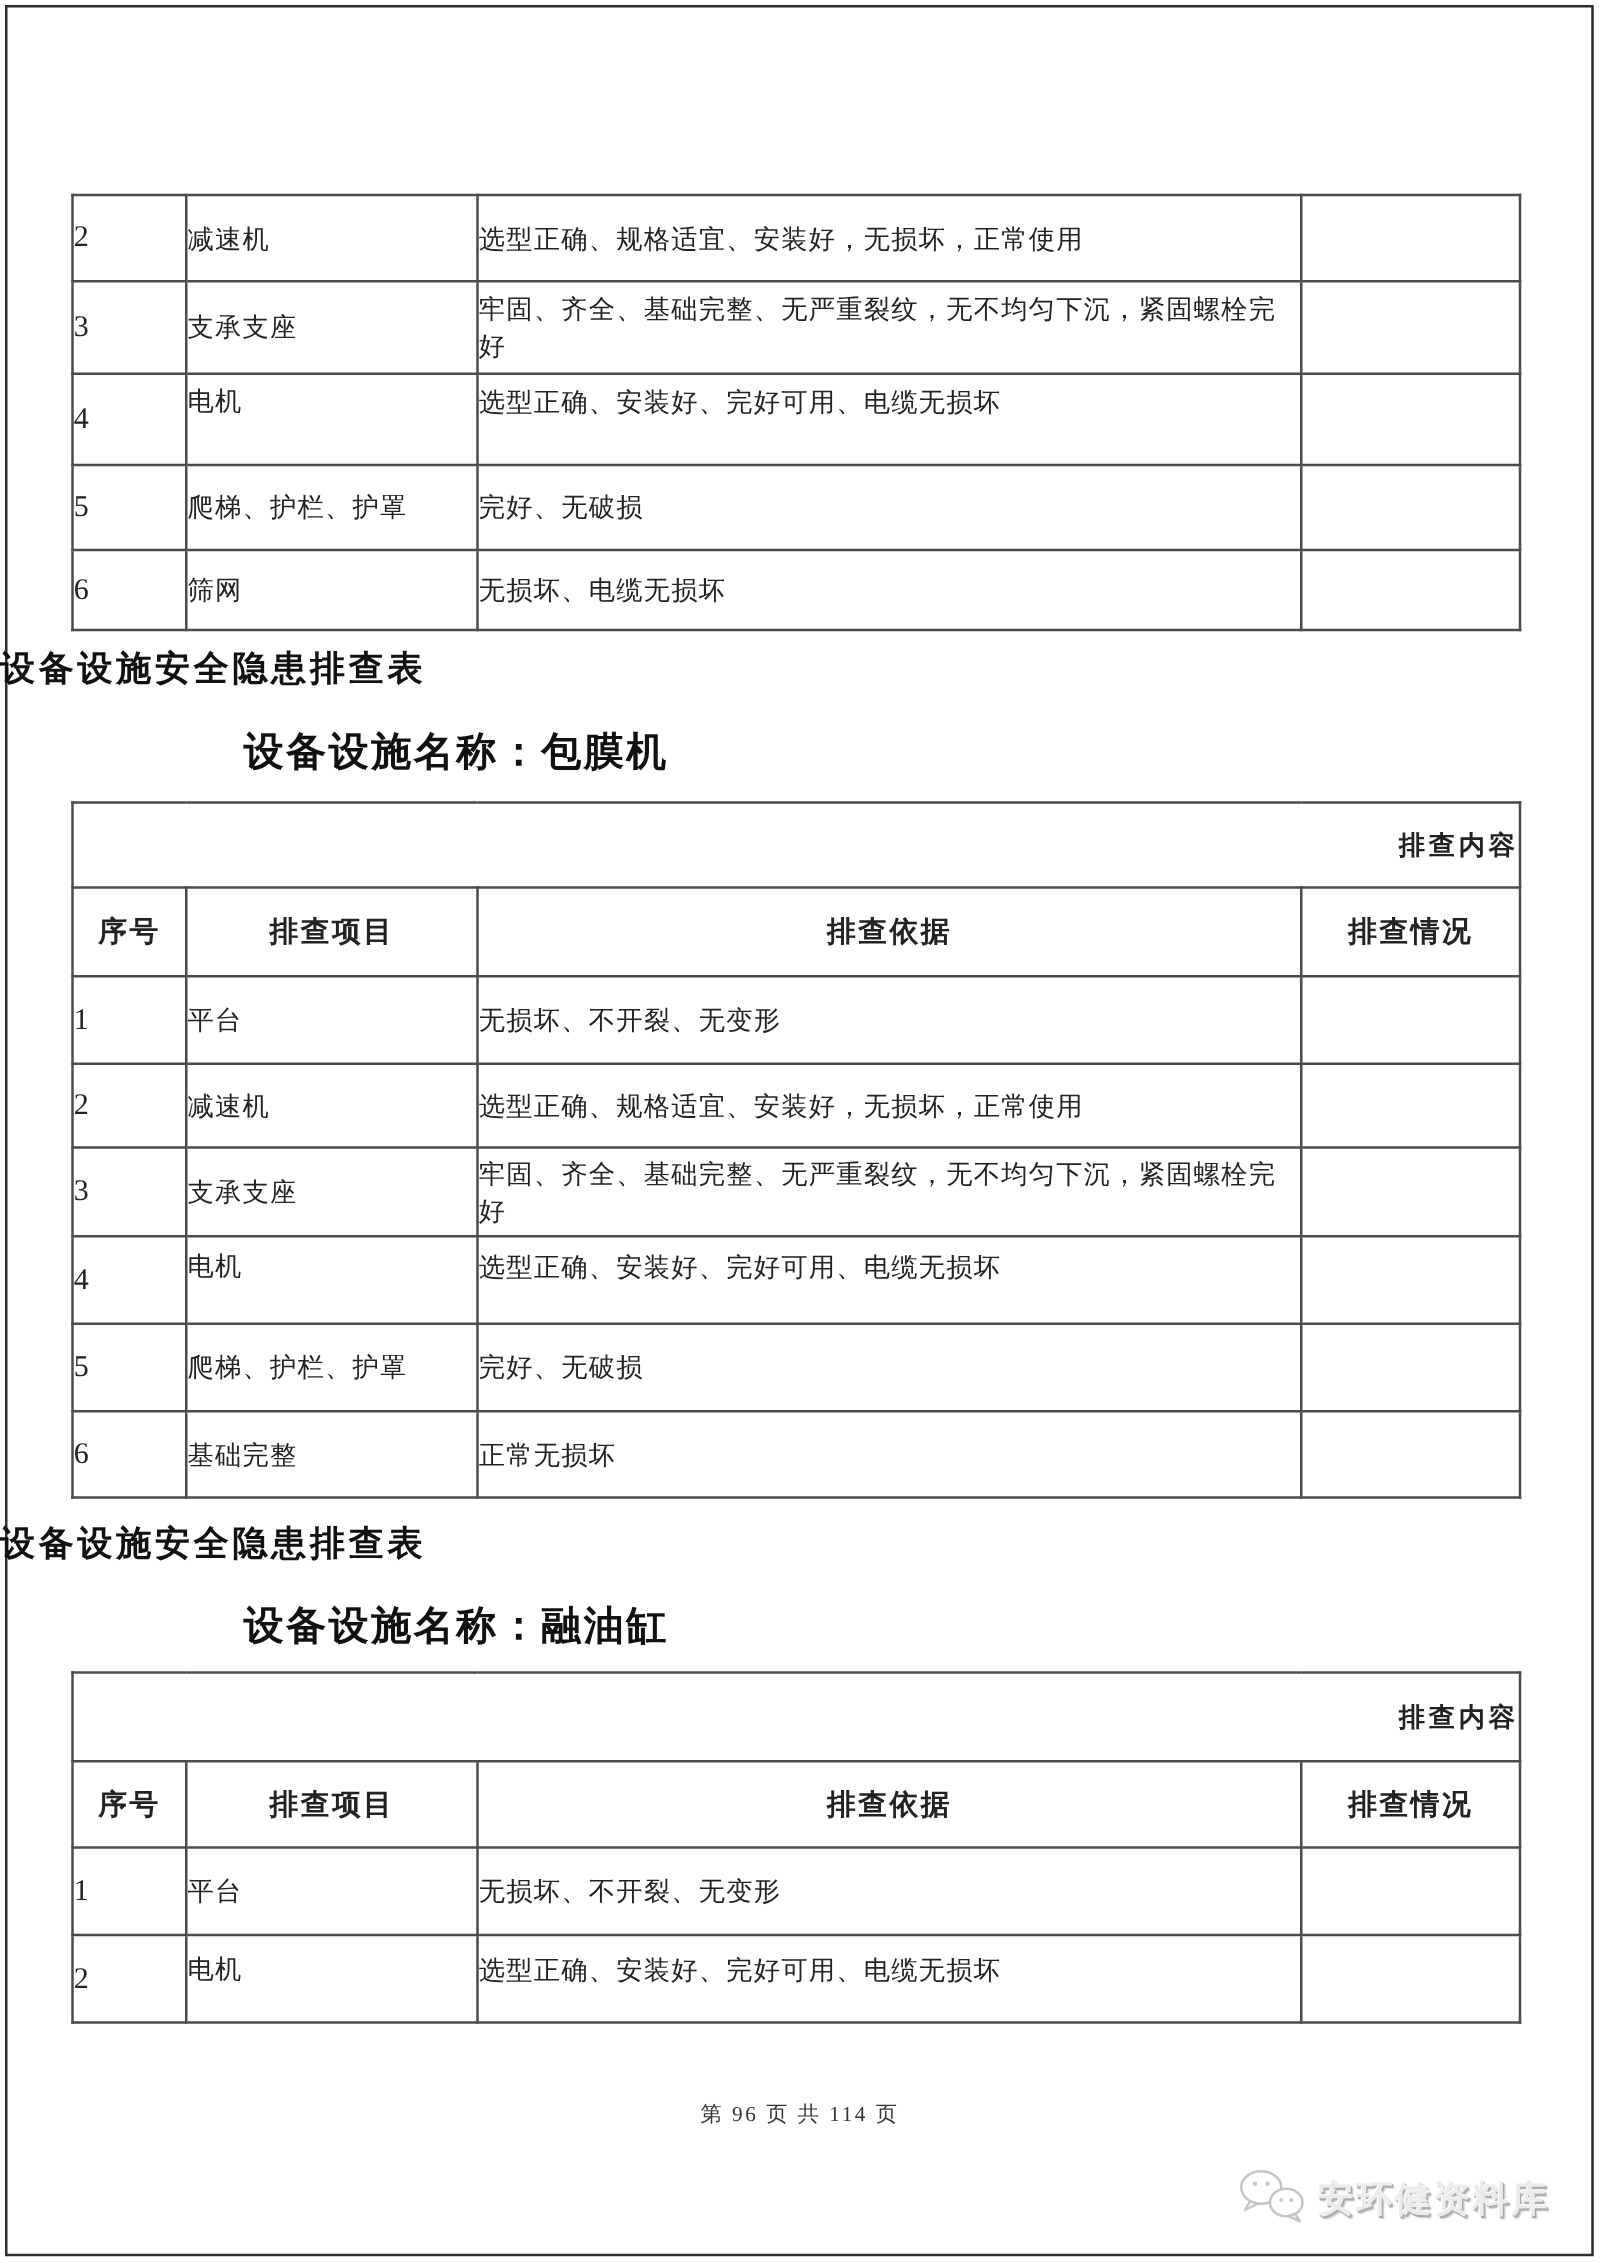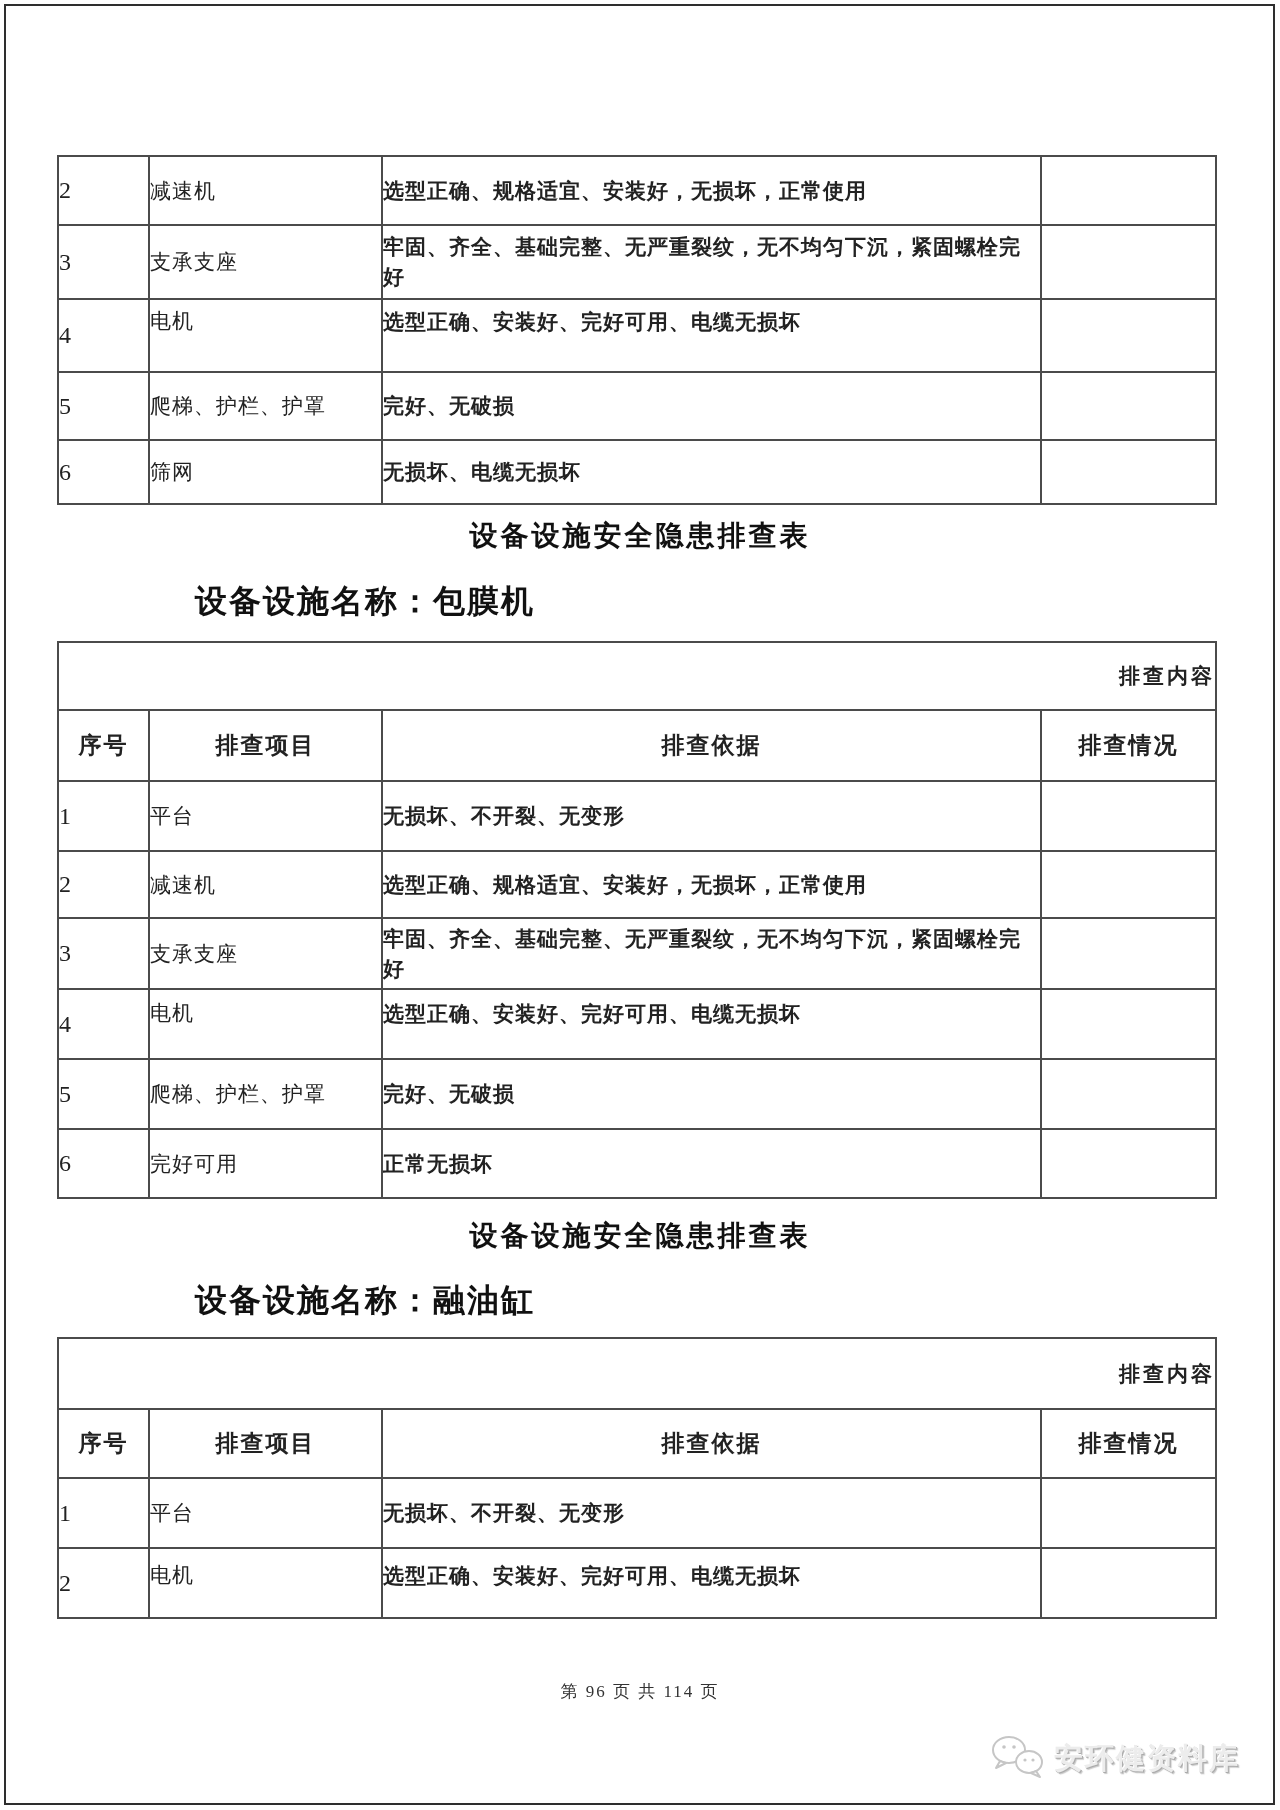--- a/index.html
+++ b/index.html
@@ -24,21 +24,21 @@
     padding:0;
     overflow:hidden;
   }
   table.sheet{border:2px solid #353535;}
   col.c-no{width:91px;}
   col.c-item{width:233px;}
   col.c-basis{width:659px;}
   col.c-status{width:175px;}
   .cell-no{padding-left:15px;font-size:24px;}
   .cell-item{padding-left:36px;letter-spacing:1px;}
-  .cell-basis{padding-left:36px;padding-right:18px;line-height:30px;letter-spacing:1px;font-weight:bold;}
+  .cell-basis{padding-left:36px;padding-right:18px;line-height:30px;letter-spacing:1px;}
   th.band{font-size:21px;font-weight:bold;text-align:right;letter-spacing:3px;font-family:Liberation Mono, monospace;}
   th.colhead{font-size:23px;font-weight:bold;text-align:center;letter-spacing:2px;}
   
   .t1{top:155px;}
   .t1 tbody tr:nth-child(1){height:69px;}
   .t1 tbody tr:nth-child(2){height:74px;}
   .t1 tbody tr:nth-child(3){height:73px;}
   .t1 tbody tr:nth-child(4){height:68px;}
   .t1 tbody tr:nth-child(5){height:64px;}
   .t1 tbody tr:nth-child(3) .cell-item,
@@ -58,21 +58,21 @@
 
   .t3{top:1337px;}
   .t3 thead tr.band-row{height:71px;}
   .t3 thead tr.cols-row{height:69px;}
   .t3 tbody tr{height:70px;}
   .t3 tbody tr:nth-child(2) .cell-item,
   .t3 tbody tr:nth-child(2) .cell-basis{vertical-align:top;padding-top:12px;}
 
   
   .doc-title{
-    position:absolute;left:0;width:100%;text-align:center;
+    position:absolute;left:0;width:100%;
     font-size:28px;font-weight:bold;letter-spacing:3px;line-height:36px;color:#111;
   }
   .title-1{top:518px;}
   .title-2{top:1218px;}
   .device-label{
     position:absolute;left:195px;
     font-size:32px;font-weight:bold;letter-spacing:2px;line-height:36px;color:#111;
   }
   .device-1{top:583px;}
   .device-2{top:1282px;}
@@ -187,21 +187,21 @@
     <td class="cell-status"></td>
   </tr>
       <tr>
     <td class="cell-no">5</td>
     <td class="cell-item">爬梯、护栏、护罩</td>
     <td class="cell-basis">完好、无破损</td>
     <td class="cell-status"></td>
   </tr>
       <tr>
     <td class="cell-no">6</td>
-    <td class="cell-item">完好可用</td>
+    <td class="cell-item">基础完整</td>
     <td class="cell-basis">正常无损坏</td>
     <td class="cell-status"></td>
   </tr>
     </tbody>
 </table>
 
 <div class="doc-title title-2">设备设施安全隐患排查表</div>
 <div class="device-label device-2">设备设施名称：融油缸</div>
 
 <table class="sheet t3">

